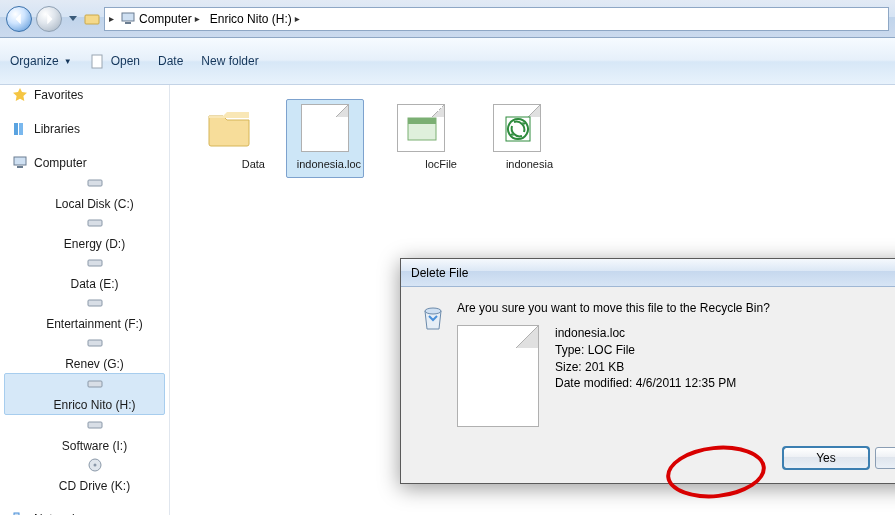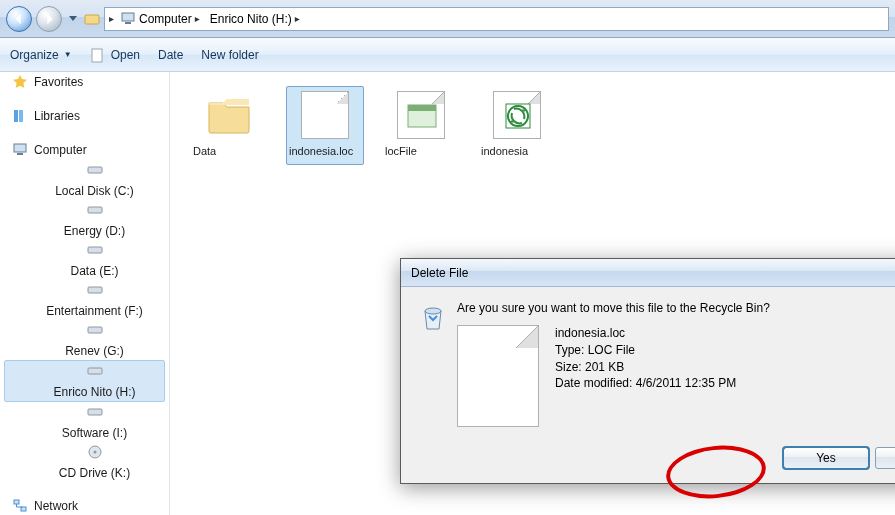--- a/index.html
+++ b/index.html
@@ -16,39 +16,39 @@
   .nav-btn.disabled { background: radial-gradient(circle at 35% 30%, #fff, #e0e6ed 40%, #a0aebd); border-color:#8ea0b3; }
   .nav-btn svg { width:14px; height:14px; fill:#fff; }
   .nav-dd { width:14px; height:22px; display:flex; align-items:center; justify-content:center; }
   .breadcrumb { flex:1; height:24px; background:#fff; border:1px solid #8ea7c5; display:flex; align-items:center; padding:0 4px; gap:2px; }
   .crumb { display:flex; align-items:center; gap:3px; padding:0 4px; height:100%; }
   .chev { font-size:10px; color:#333; }
   .comp-icon { width:16px; height:16px; }
 
   
   .toolbar {
-    height: 34px;
+    height: 47px;
     background: linear-gradient(to bottom, #f6fbff, #e6f0fa 48%, #d7e7f7 52%, #e8f2fc);
     border-bottom:1px solid #c3d3e6; display:flex; align-items:center; padding:0 10px; gap:18px;
   }
   .tb-item { color:#14365b; display:flex; align-items:center; gap:5px; cursor:pointer; }
   .tb-item .dd { font-size:8px; }
 
   
   .main { display:flex; height:calc(515px - 38px - 34px); }
   .sidebar { width:170px; border-right:1px solid #e0e6ee; padding:0 4px; overflow:auto; }
   .sb-group { margin-bottom:14px; }
   .sb-item { display:flex; align-items:center; gap:6px; padding:2px 4px 2px 8px; color:#1a1a1a; cursor:pointer; }
   .sb-item.sub { padding-left:24px;flex-direction:column; }
   .sb-item.selected { background:#d6e8f8; border:1px solid #a7cdee; border-radius:2px; }
   .sb-icon { width:16px; height:16px; flex-shrink:0; }
 
   
   .content { flex:1; padding:14px 20px; display:flex; gap:18px; align-items:flex-start; }
-  .file { width:78px; text-align:left; padding:4px 2px 6px; border:1px solid transparent; border-radius:2px; cursor:pointer; }
+  .file { width:78px; text-align:right; padding:4px 2px 6px; border:1px solid transparent; border-radius:2px; cursor:pointer; }
   .file.selected { background:#cde6f7; border-color:#7da2ce; }
   .file .thumb { width:48px; height:48px; margin:0 auto 6px; background:#fff; border:1px solid #b0b0b0; position:relative; }
   .file .thumb.folder { border:none; background:none; }
   .file .thumb .ear { position:absolute; top:0; right:0; width:12px; height:12px; background:linear-gradient(135deg, #fff 0 50%, #b0b0b0 50% 52%, #e0e0e0 52%); }
   .file .label { font-size:11px; color:#1a1a1a; line-height:1.2; word-break:break-word; }
 
   
   .dialog {
     position:absolute; left:400px; top:258px; width:564px;
     border:1px solid #5a5a5a; box-shadow:0 4px 20px rgba(0,0,0,.4);

